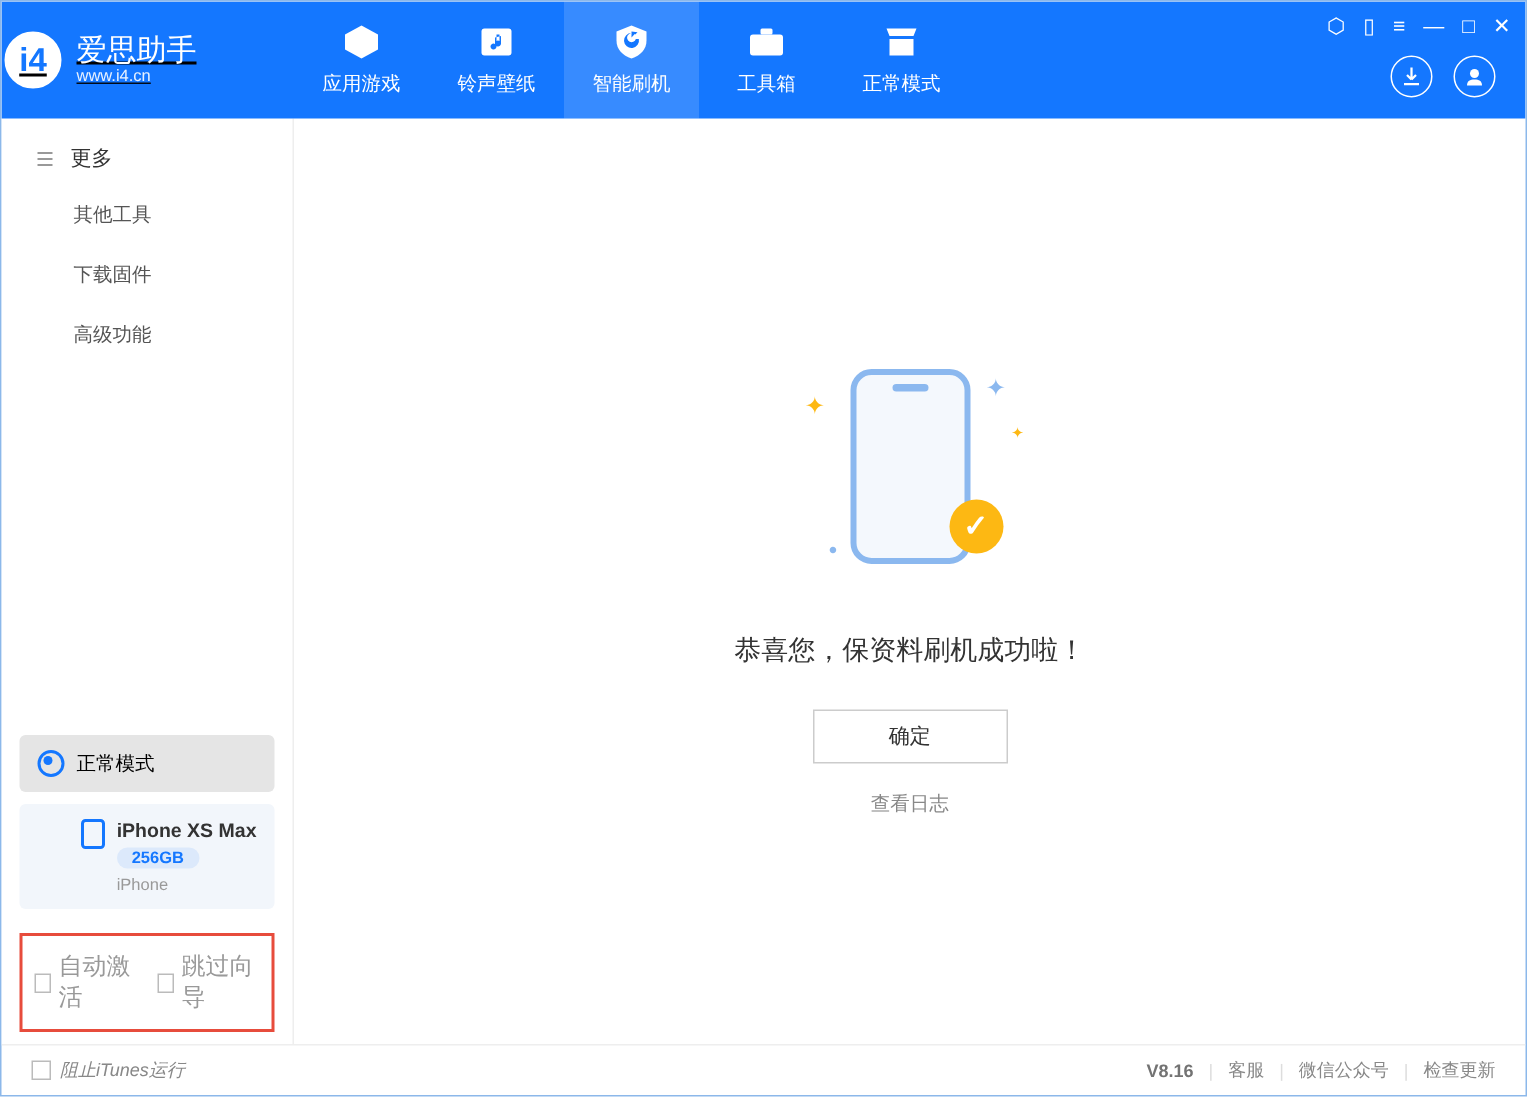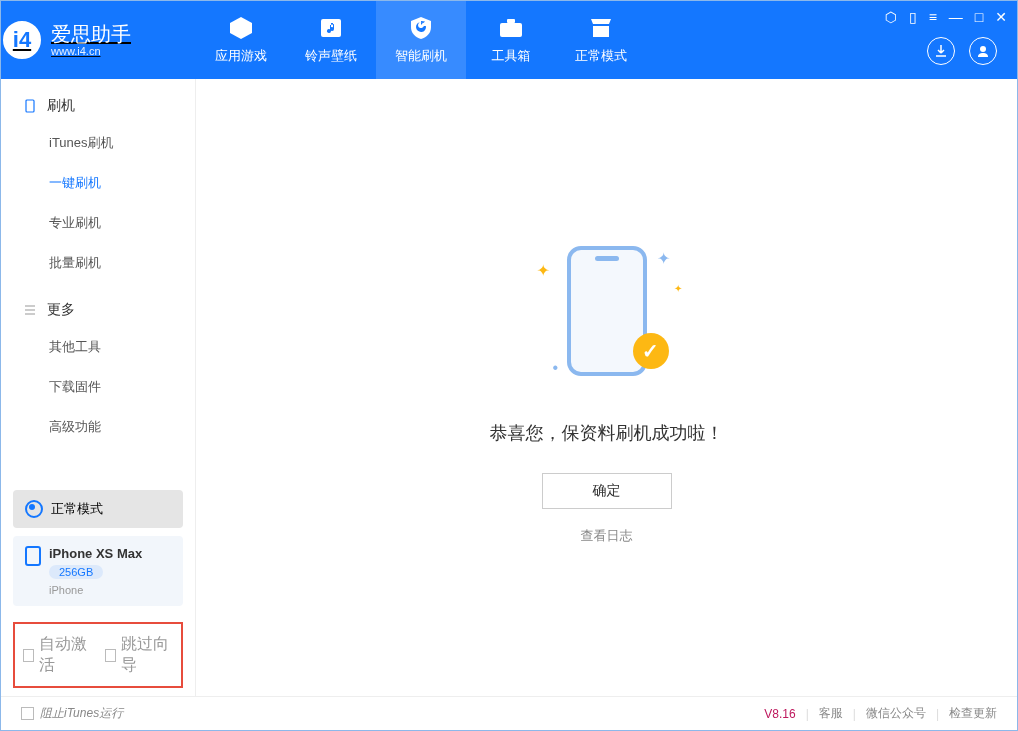--- a/index.html
+++ b/index.html
@@ -22,21 +22,21 @@
 .sidebar { width: 195px; background: #fff; border-right: 1px solid #eee; display: flex; flex-direction: column; }
 .side-section { padding-top: 18px; }
 .side-header { display: flex; align-items: center; padding: 0 22px; font-size: 14px; color: #333; margin-bottom: 8px; }
 .side-header-icon { width: 14px; height: 14px; margin-right: 10px; }
 .side-item { padding: 11px 22px 11px 48px; font-size: 13px; color: #555; cursor: pointer; }
 .side-item.active { color: #1477ff; }
 .side-spacer { flex: 1; }
 .device-box { margin: 8px 12px; background: #e5e5e5; border-radius: 4px; padding: 10px 12px; font-size: 13px; display: flex; align-items: center; gap: 8px; }
 .device-box2 { margin: 0 12px 8px 12px; background: #f2f6fb; border-radius: 4px; padding: 10px 12px; }
 .device-name { font-size: 13px; font-weight: bold; color: #333; }
-.device-cap { display: inline-block; background: #dce9fb; color: #1477ff; border-radius: 10px; padding: 1px 10px; font-size: 11px; margin-top: 4px; }
+.device-cap { display: inline-block; background: #dce9fb; color: #1477ff; border-radius: 10px; padding: 1px 10px; font-size: 11px; margin-top: 4px; font-weight: bold; }
 .device-type { font-size: 11px; color: #999; margin-top: 4px; }
 .checkbox-row { margin: 8px 12px; border: 2px solid #e74c3c; padding: 10px 8px; display: flex; gap: 14px; font-size: 16px; color: #999; }
 .chk { display: flex; align-items: center; gap: 5px; }
 .chk-box { width: 13px; height: 13px; border: 1px solid #bbb; }
 .main { flex: 1; display: flex; flex-direction: column; align-items: center; justify-content: center; position: relative; }
 .illustration { position: relative; width: 160px; height: 160px; margin-bottom: 30px; }
 .phone { position: absolute; left: 50%; top: 50%; transform: translate(-50%,-50%); width: 80px; height: 130px; border: 4px solid #8bb8ef; border-radius: 14px; background: #f4f8fd; }
 .phone::before { content: ""; position: absolute; top: 6px; left: 50%; transform: translateX(-50%); width: 24px; height: 5px; background: #8bb8ef; border-radius: 3px; }
 .check-badge { position: absolute; right: 18px; bottom: 22px; width: 36px; height: 36px; background: #fdb813; border-radius: 50%; display: flex; align-items: center; justify-content: center; color: #fff; font-size: 20px; font-weight: bold; }
 .sparkle { position: absolute; color: #8bb8ef; font-size: 16px; }
@@ -130,47 +130,35 @@
         </svg>
     </div>
   </div>
 </div>
 
 <div class="body">
   <div class="sidebar">
     <div class="side-section">
       <div class="side-header">
         <svg class="side-header-icon" viewBox="0 0 14 14">
-            <rect x="3" y="1" width="8" height="12" rx="1" fill="none" stroke="#1477ff" stroke-width="1.2"></rect>
-          </svg>
-        <span>刷机</span>
-      </div>
-      <div class="side-item">iTunes刷机</div>
-      <div class="side-item active">一键刷机</div>
-      <div class="side-item">专业刷机</div>
-      <div class="side-item">批量刷机</div>
-    </div>
-    <div class="side-section">
-      <div class="side-header">
-        <svg class="side-header-icon" viewBox="0 0 14 14">
             <path d="M2 3h10M2 7h10M2 11h10" stroke="#999" stroke-width="1.2"></path>
           </svg>
         <span>更多</span>
       </div>
       <div class="side-item">其他工具</div>
       <div class="side-item">下载固件</div>
       <div class="side-item">高级功能</div>
     </div>
     <div class="side-spacer"></div>
     <div class="device-box">
       <span class="mode-icon"></span>
       <span>正常模式</span>
     </div>
     <div class="device-box2">
-      <div style="display:flex;align-items:flex-start;gap:8px;">
+      <div style="display:flex;align-items:flex-start;gap:8px;justify-content:flex-end;">
         <span class="dev-icon"></span>
         <div>
           <div class="device-name">iPhone XS Max</div>
           <div class="device-cap">256GB</div>
           <div class="device-type">iPhone</div>
         </div>
       </div>
     </div>
     <div class="checkbox-row">
       <label class="chk">
@@ -198,21 +186,21 @@
     <a class="log-link">查看日志</a>
   </div>
 </div>
 
 <div class="footer">
   <label class="footer-left">
     <span class="chk-box"></span>
     <span>阻止iTunes运行</span>
   </label>
   <div class="footer-right">
-    <span style="color:#be185d;">V8.16</span>
+    <span style="color:#737373;font-weight:bold;">V8.16</span>
     <span class="divider">|</span>
     <span class="footer-link">客服</span>
     <span class="divider">|</span>
     <span class="footer-link">微信公众号</span>
     <span class="divider">|</span>
     <span class="footer-link">检查更新</span>
   </div>
 </div>
 
 </body></html>

